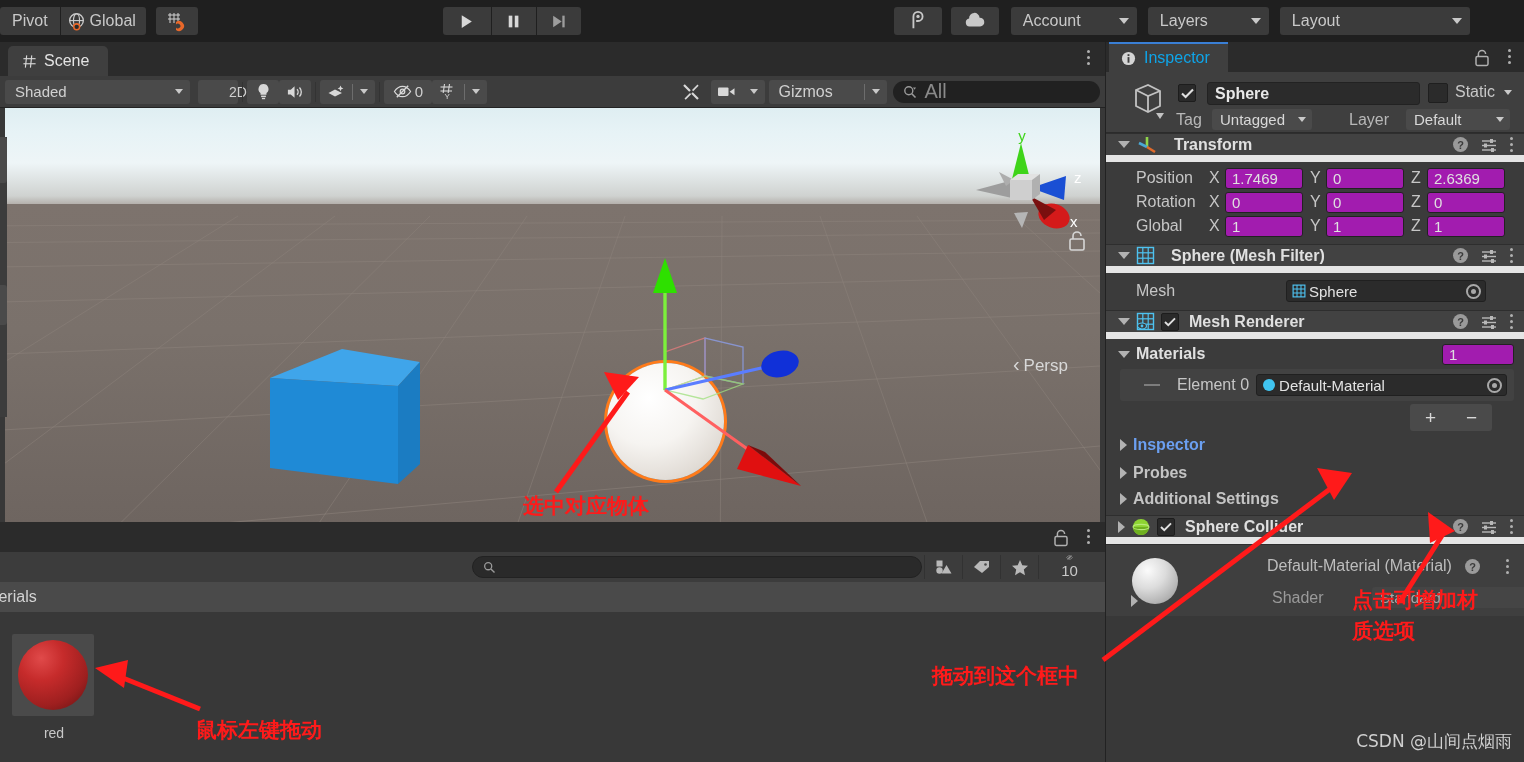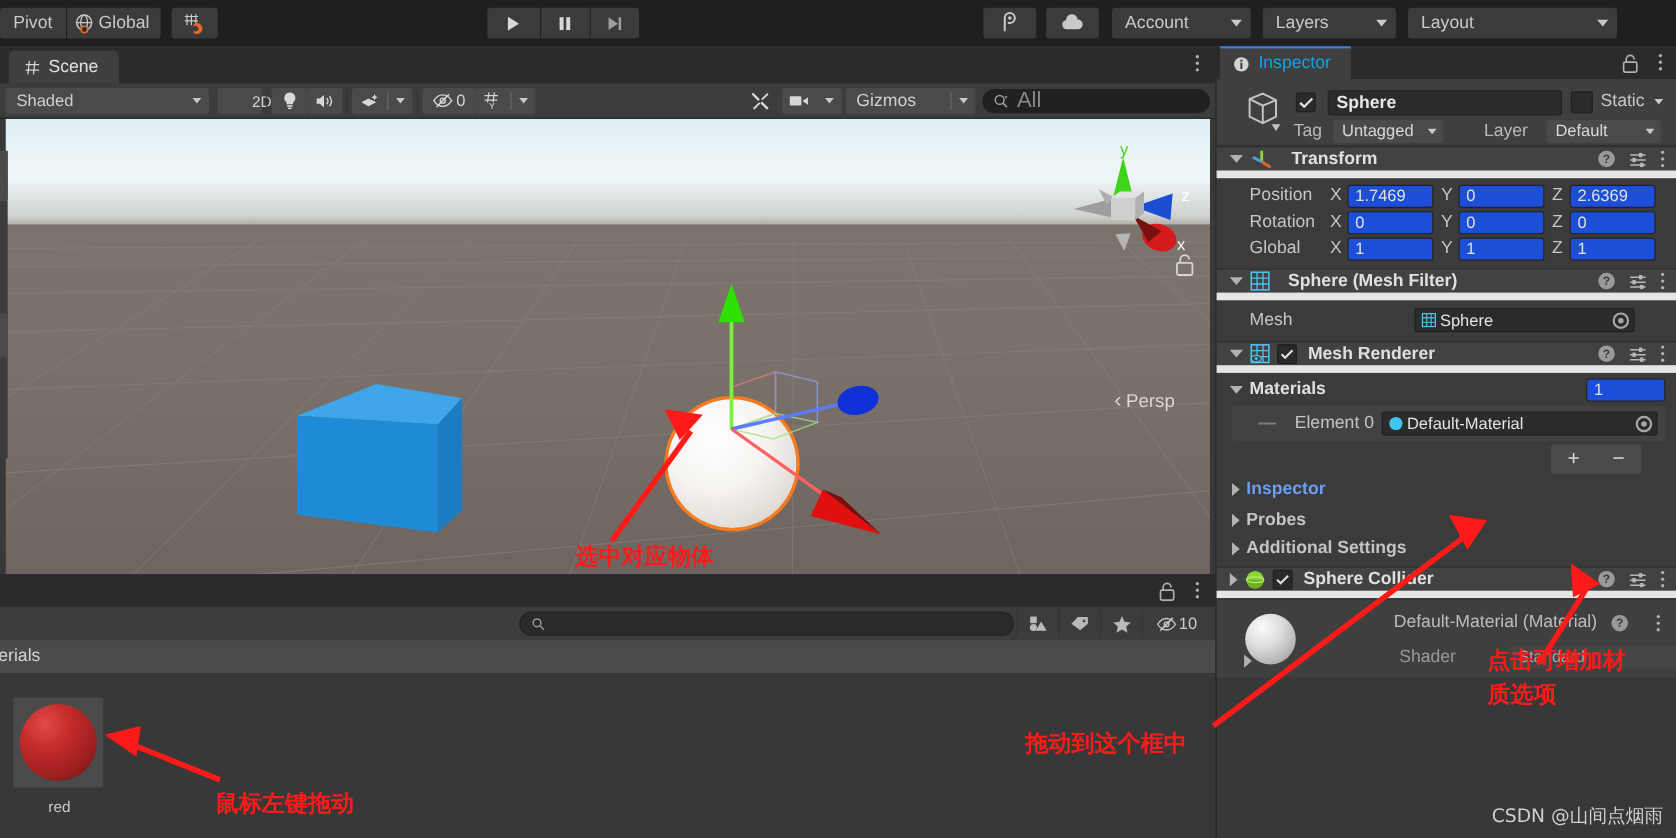--- a/index.html
+++ b/index.html
@@ -109,21 +109,21 @@
     background: #3c3c3c; display: flex; align-items: center;
   }
   .proj-search {
     position: absolute; left: 472px; top: 4px; width: 450px; height: 22px;
     background: #2a2a2a; border: 1px solid #222; border-radius: 11px;
     display: flex; align-items: center; padding: 0 10px;
   }
   .proj-tools-right { position: absolute; right: 5px; top: 3px; display: flex; align-items: center; }
   .pt-btn { width: 38px; height: 24px; display: flex; align-items: center; justify-content: center;
             border-left: 1px solid #323232; }
-  .pt-hidden { width: 62px; gap: 2px; font-size: 15px; color: #c9c9c9; }
+  .pt-hidden { width: 62px; gap: 2px; font-size: 15px; color: #c9c9c9; flex-direction: column; }
   .proj-breadcrumb {
     position: absolute; left: 0; top: 60px; width: 1105px; height: 30px;
     background: #4a4a4a; display: flex; align-items: center; padding-left: 0;
     font-size: 16px; color: #d4d4d4;
   }
   .proj-breadcrumb span { margin-left: -6px; }
   .proj-content { position: absolute; left: 0; top: 90px; width: 1105px; height: 150px; background: #383838; }
   .asset-item { position: absolute; left: 12px; top: 22px; width: 84px; }
   .asset-thumb {
     width: 82px; height: 82px; background: #4a4a4a; border-radius: 2px;
@@ -189,21 +189,21 @@
                border-left: 7px solid #b2b2b2; border-right: 0; }
   .comp-title { font-size: 16px; font-weight: bold; color: #e0e0e0; margin-left: 16px; }
   .comp-tools { position: absolute; right: 10px; display: flex; align-items: center; gap: 13px; }
   .helpic { width: 15px; height: 15px; border-radius: 50%; background: #9a9a9a; color: #3b3b3b;
             font-size: 11px; font-weight: bold; display: flex; align-items: center; justify-content: center; }
   .comp-body { background: #3b3b3b; padding: 4px 0 6px; }
   .prop-row { display: flex; align-items: center; height: 24px; font-size: 16px; }
   .prop-label { width: 103px; padding-left: 30px; color: #c6c6c6; }
   .axis-lbl { width: 16px; color: #c6c6c6; text-align: left; }
   .field {
-    height: 21px; background: #1d4ed8; border: 1px solid #222; border-radius: 3px;
+    height: 21px; background: #a21caf; border: 1px solid #222; border-radius: 3px;
     display: flex; align-items: center; padding-left: 6px; font-size: 15px; color: #e0e0e0;
   }
   .f3 { width: 78px; margin-right: 7px; }
   .obj-field {
     height: 22px; background: #2b2b2b; border: 1px solid #202020; border-radius: 3px;
     display: flex; align-items: center; gap: 4px; padding: 0 4px 0 5px; font-size: 15px; color: #e2e2e2;
   }
   .circ-dot { width: 15px; height: 15px; border-radius: 50%; border: 2px solid #a8a8a8;
               display: flex; align-items: center; justify-content: center; flex: none; }
   .circ-dot i { width: 5px; height: 5px; border-radius: 50%; background: #a8a8a8; }

